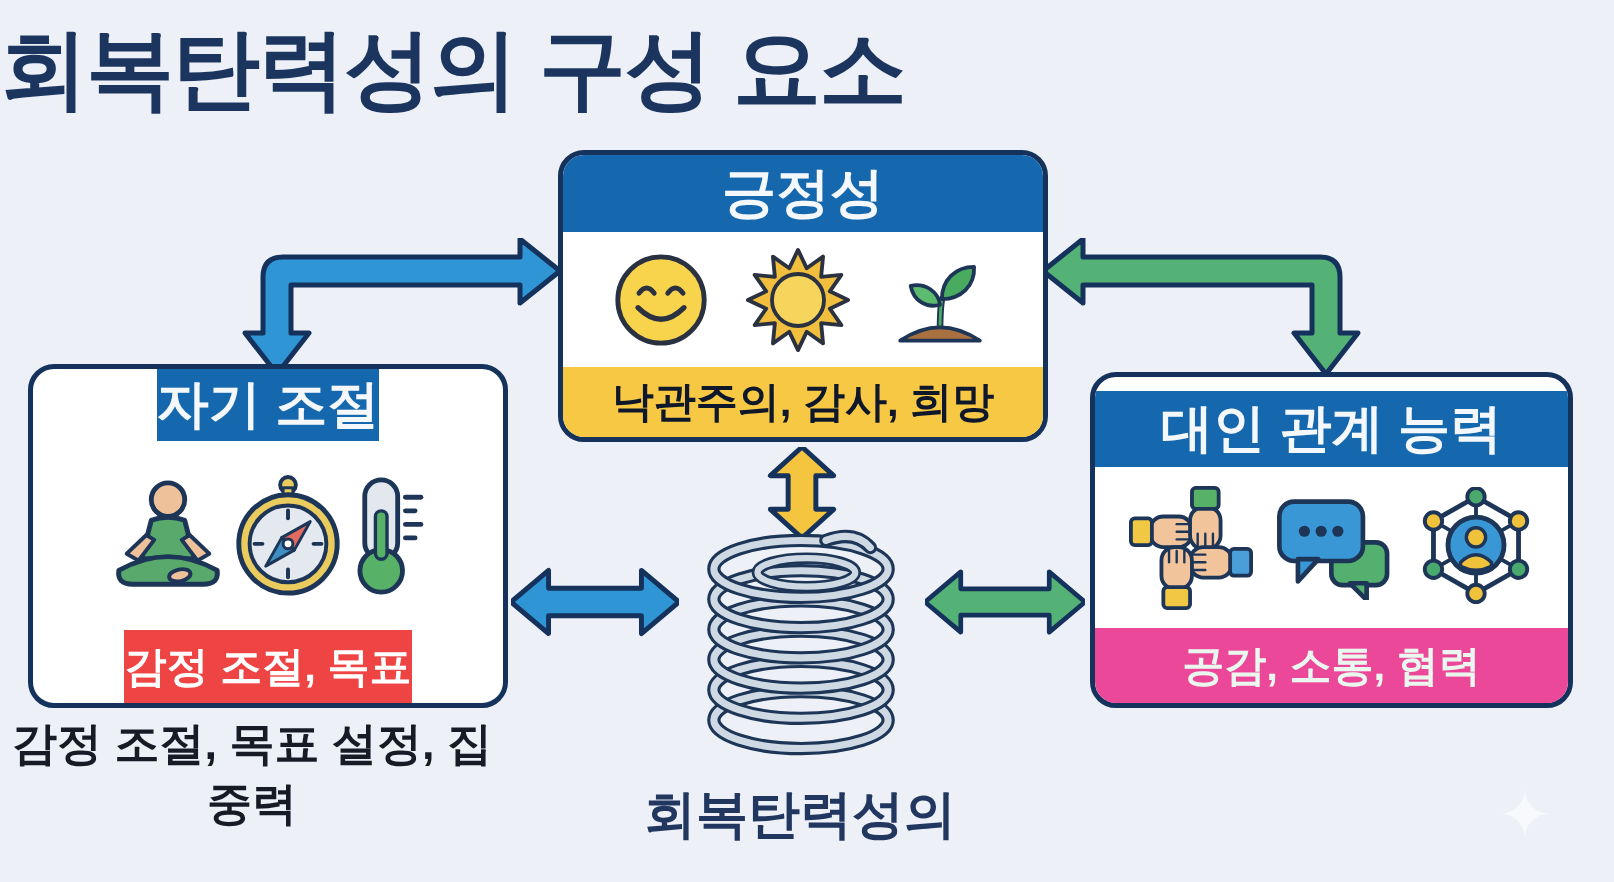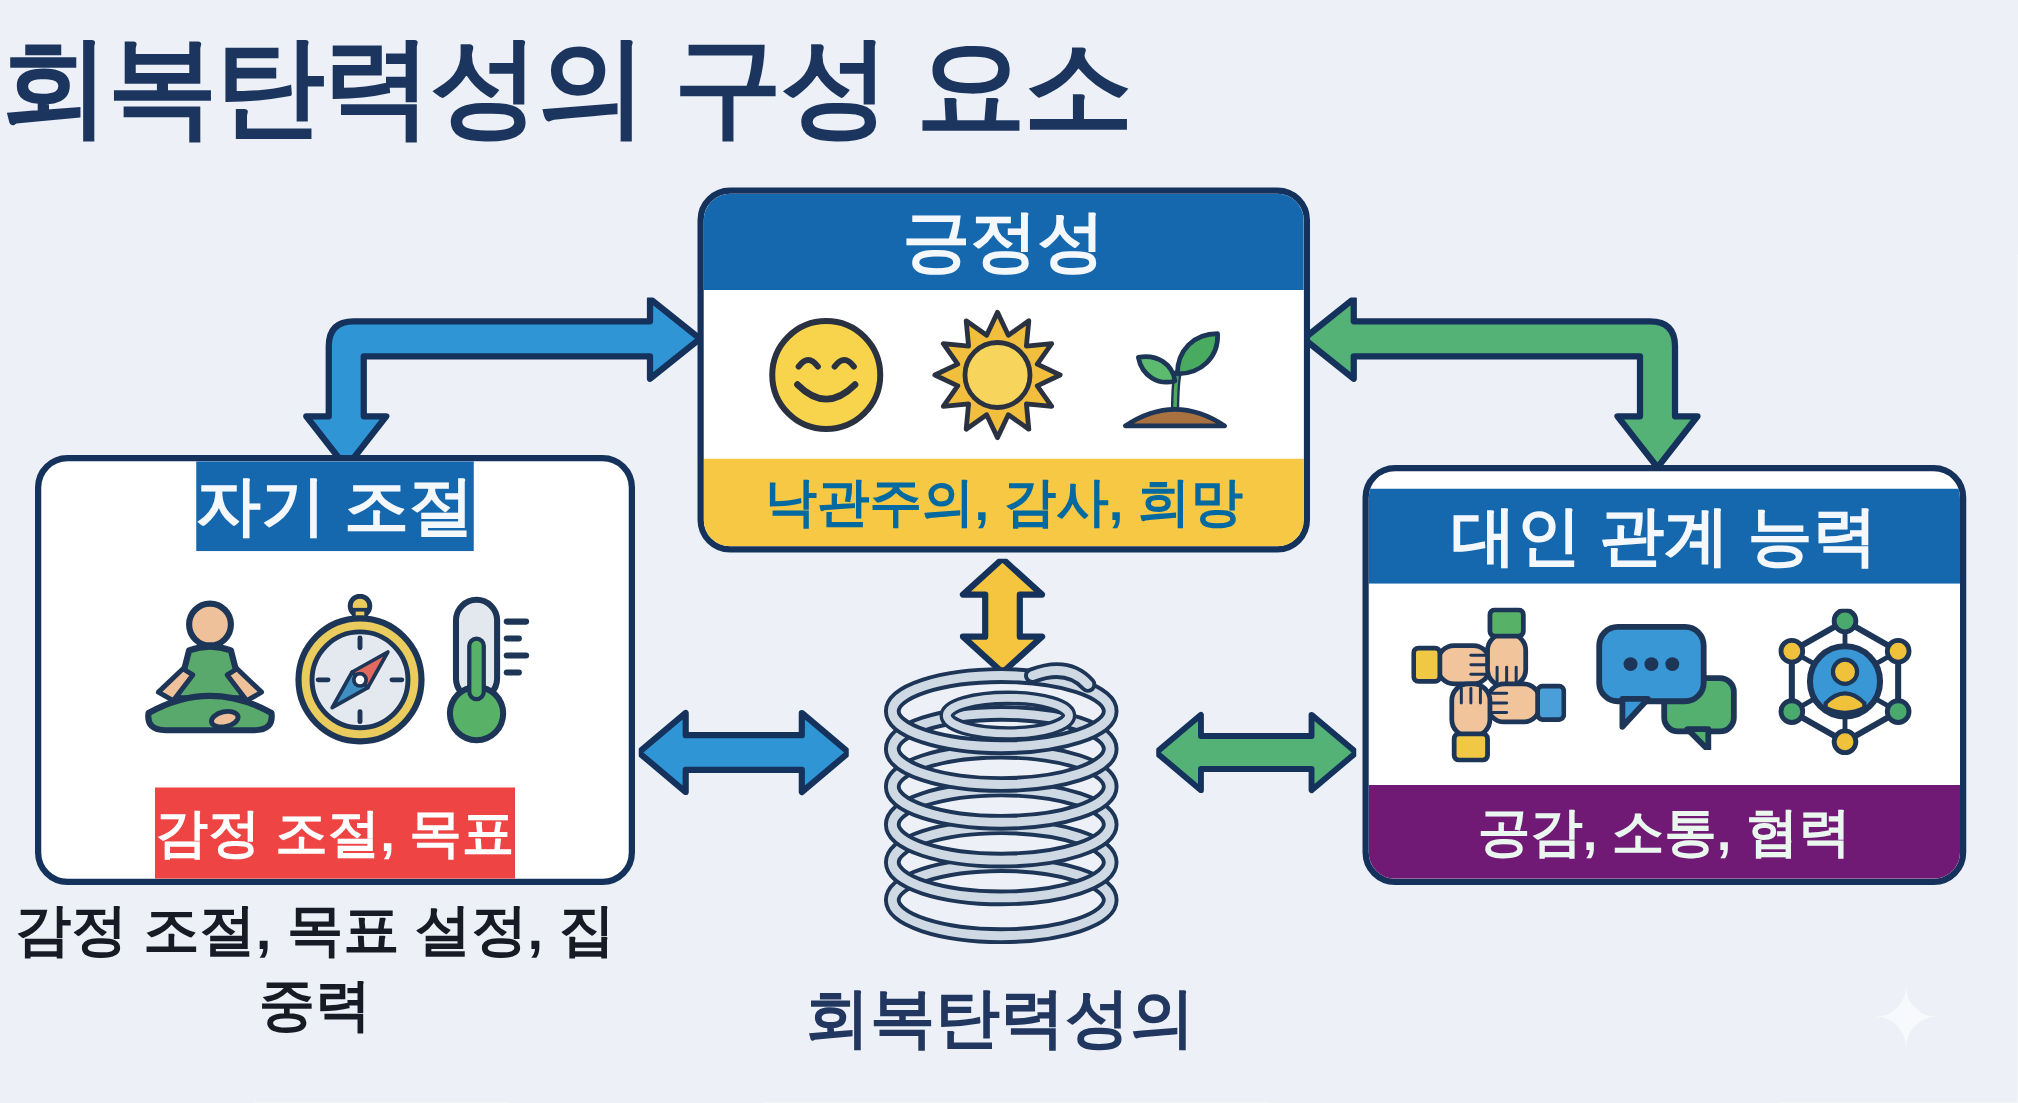--- a/index.html
+++ b/index.html
@@ -12,29 +12,29 @@
   .box{position:absolute;border:5px solid #14325c;border-radius:26px;overflow:hidden;
        display:flex;flex-direction:column;box-sizing:border-box;background:#ffffff;}
   .box-header{background:#1568ae;color:#f4f8fc;display:flex;align-items:center;justify-content:center;
        font-weight:800;}
   .box-body{flex:1;background:#ffffff;display:flex;align-items:center;justify-content:space-evenly;
        padding:0 14px;}
   .box-footer{display:flex;align-items:center;justify-content:center;font-weight:800;}
 
   .box-positivity{left:558px;top:150px;width:490px;height:292px;}
   .box-positivity .box-header{height:77px;font-size:54px;}
-  .box-positivity .box-footer{height:70px;background:#f6c844;color:#0369a1;font-size:42px;}
+  .box-positivity .box-footer{height:70px;background:#f6c844;color:#0f172a;font-size:42px;}
 
   .box-selfreg{left:28px;top:364px;width:480px;height:344px;align-items:center;}
   .box-selfreg .box-header{height:72px;font-size:52px;}
   .box-selfreg .box-footer{height:73px;background:#ef4444;color:#ffffff;font-size:42px;}
 
   .box-interpersonal{left:1090px;top:372px;width:483px;height:336px;}
   .box-interpersonal .box-header{height:76px;font-size:52px;margin-top:14px;}
-  .box-interpersonal .box-footer{height:75px;background:#701a75;color:#eaf7ee;font-size:42px;}
+  .box-interpersonal .box-footer{height:75px;background:#ec4899;color:#eaf7ee;font-size:42px;}
 
   .subcaption{position:absolute;left:12px;top:714px;width:480px;text-align:center;
        font-size:45px;font-weight:700;color:#161b26;}
 
   .arrow{position:absolute;}
   .spring{position:absolute;left:694px;top:528px;}
   .spring-label{position:absolute;left:600px;top:780px;width:400px;text-align:center;
        font-size:52px;font-weight:800;color:#223760;}
 
   .sparkle{position:absolute;left:1498px;top:778px;font-size:64px;color:rgba(255,255,255,0.6);}

